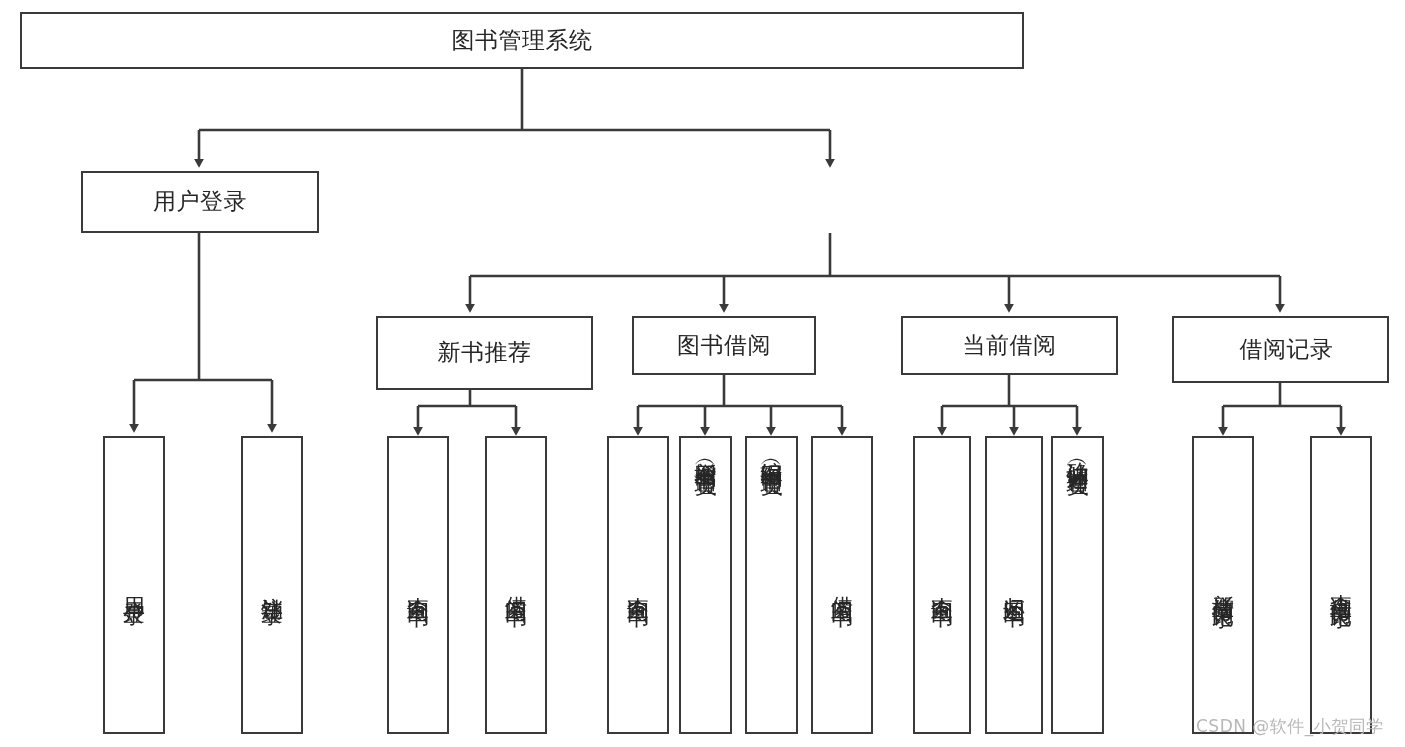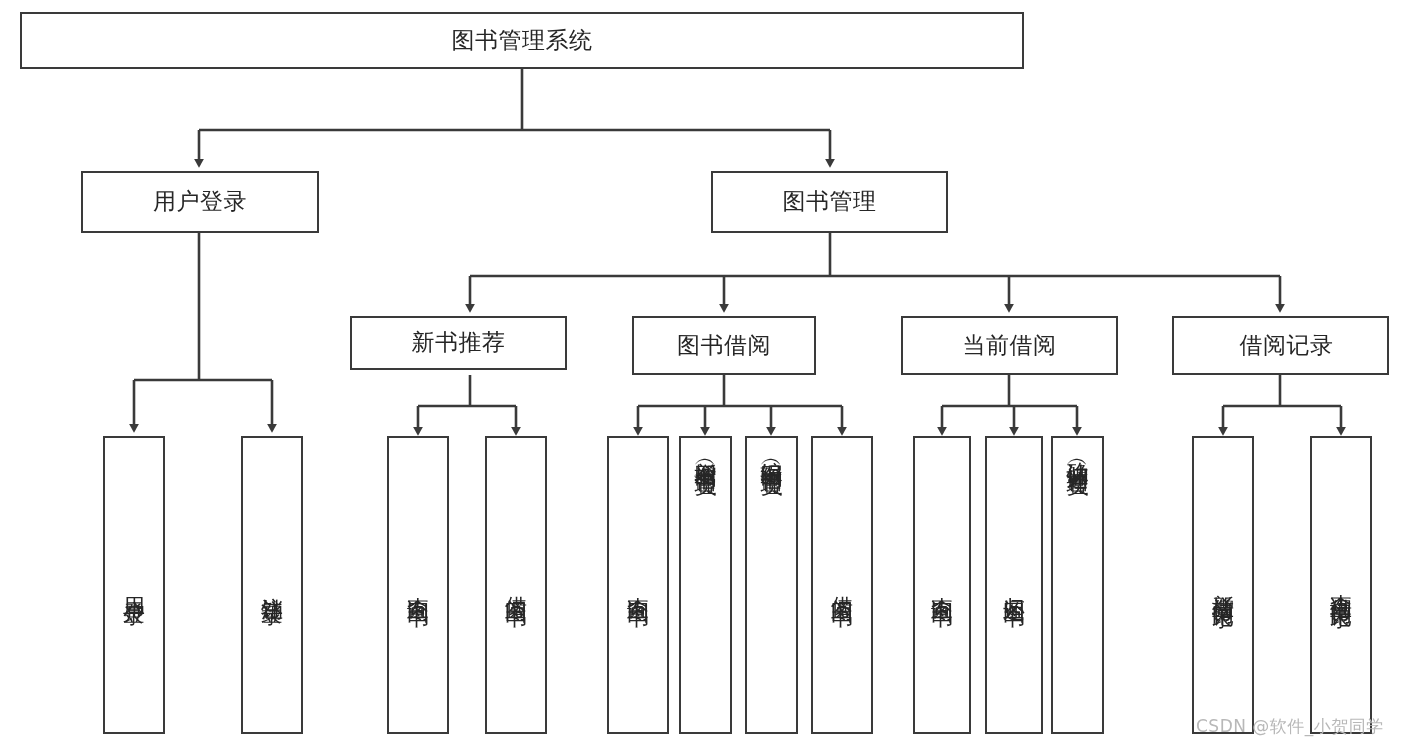--- a/index.html
+++ b/index.html
@@ -127,34 +127,31 @@
     </g>
   </svg>
 
   <div class="node h root" style="left: 20px; top: 12px; width: 1004px; height: 57px;">
     <span class="lbl">图书管理系统</span>
   </div>
 
   <div class="node h" style="left: 81px; top: 171px; width: 238px; height: 62px;">
     <span class="lbl">用户登录</span>
   </div>
-  <div class="node h" style="left: 711px; top: 171px; width: 237px; height: 62px;">
-    <span class="lbl">图书管理</span>
-  </div>
 
-  <div class="node h" style="left: 350px; top: 316px; width: 217px; height: 54px;">
+  <div class="node h" style="left: 376px; top: 316px; width: 217px; height: 74px;">
     <span class="lbl">新书推荐</span>
   </div>
   <div class="node h" style="left: 901px; top: 316px; width: 217px; height: 59px;">
     <span class="lbl">当前借阅</span>
   </div>
   <div class="node h" style="left: 632px; top: 316px; width: 184px; height: 59px;">
     <span class="lbl">图书借阅</span>
   </div>
-  <div class="node h" style="left: 1172px; top: 316px; width: 217px; height: 59px; padding-left: 12px;">
+  <div class="node h" style="left: 1172px; top: 316px; width: 217px; height: 67px; padding-left: 12px;">
     <span class="lbl">借阅记录</span>
   </div>
 
   <div class="node v mid" style="left: 103px; top: 436px; width: 62px; height: 298px;">
     <span class="lbl">用户登录</span>
   </div>
   <div class="node v mid" style="left: 241px; top: 436px; width: 62px; height: 298px;">
     <span class="lbl">注销登录</span>
   </div>
   <div class="node v mid" style="left: 387px; top: 436px; width: 62px; height: 298px;">

